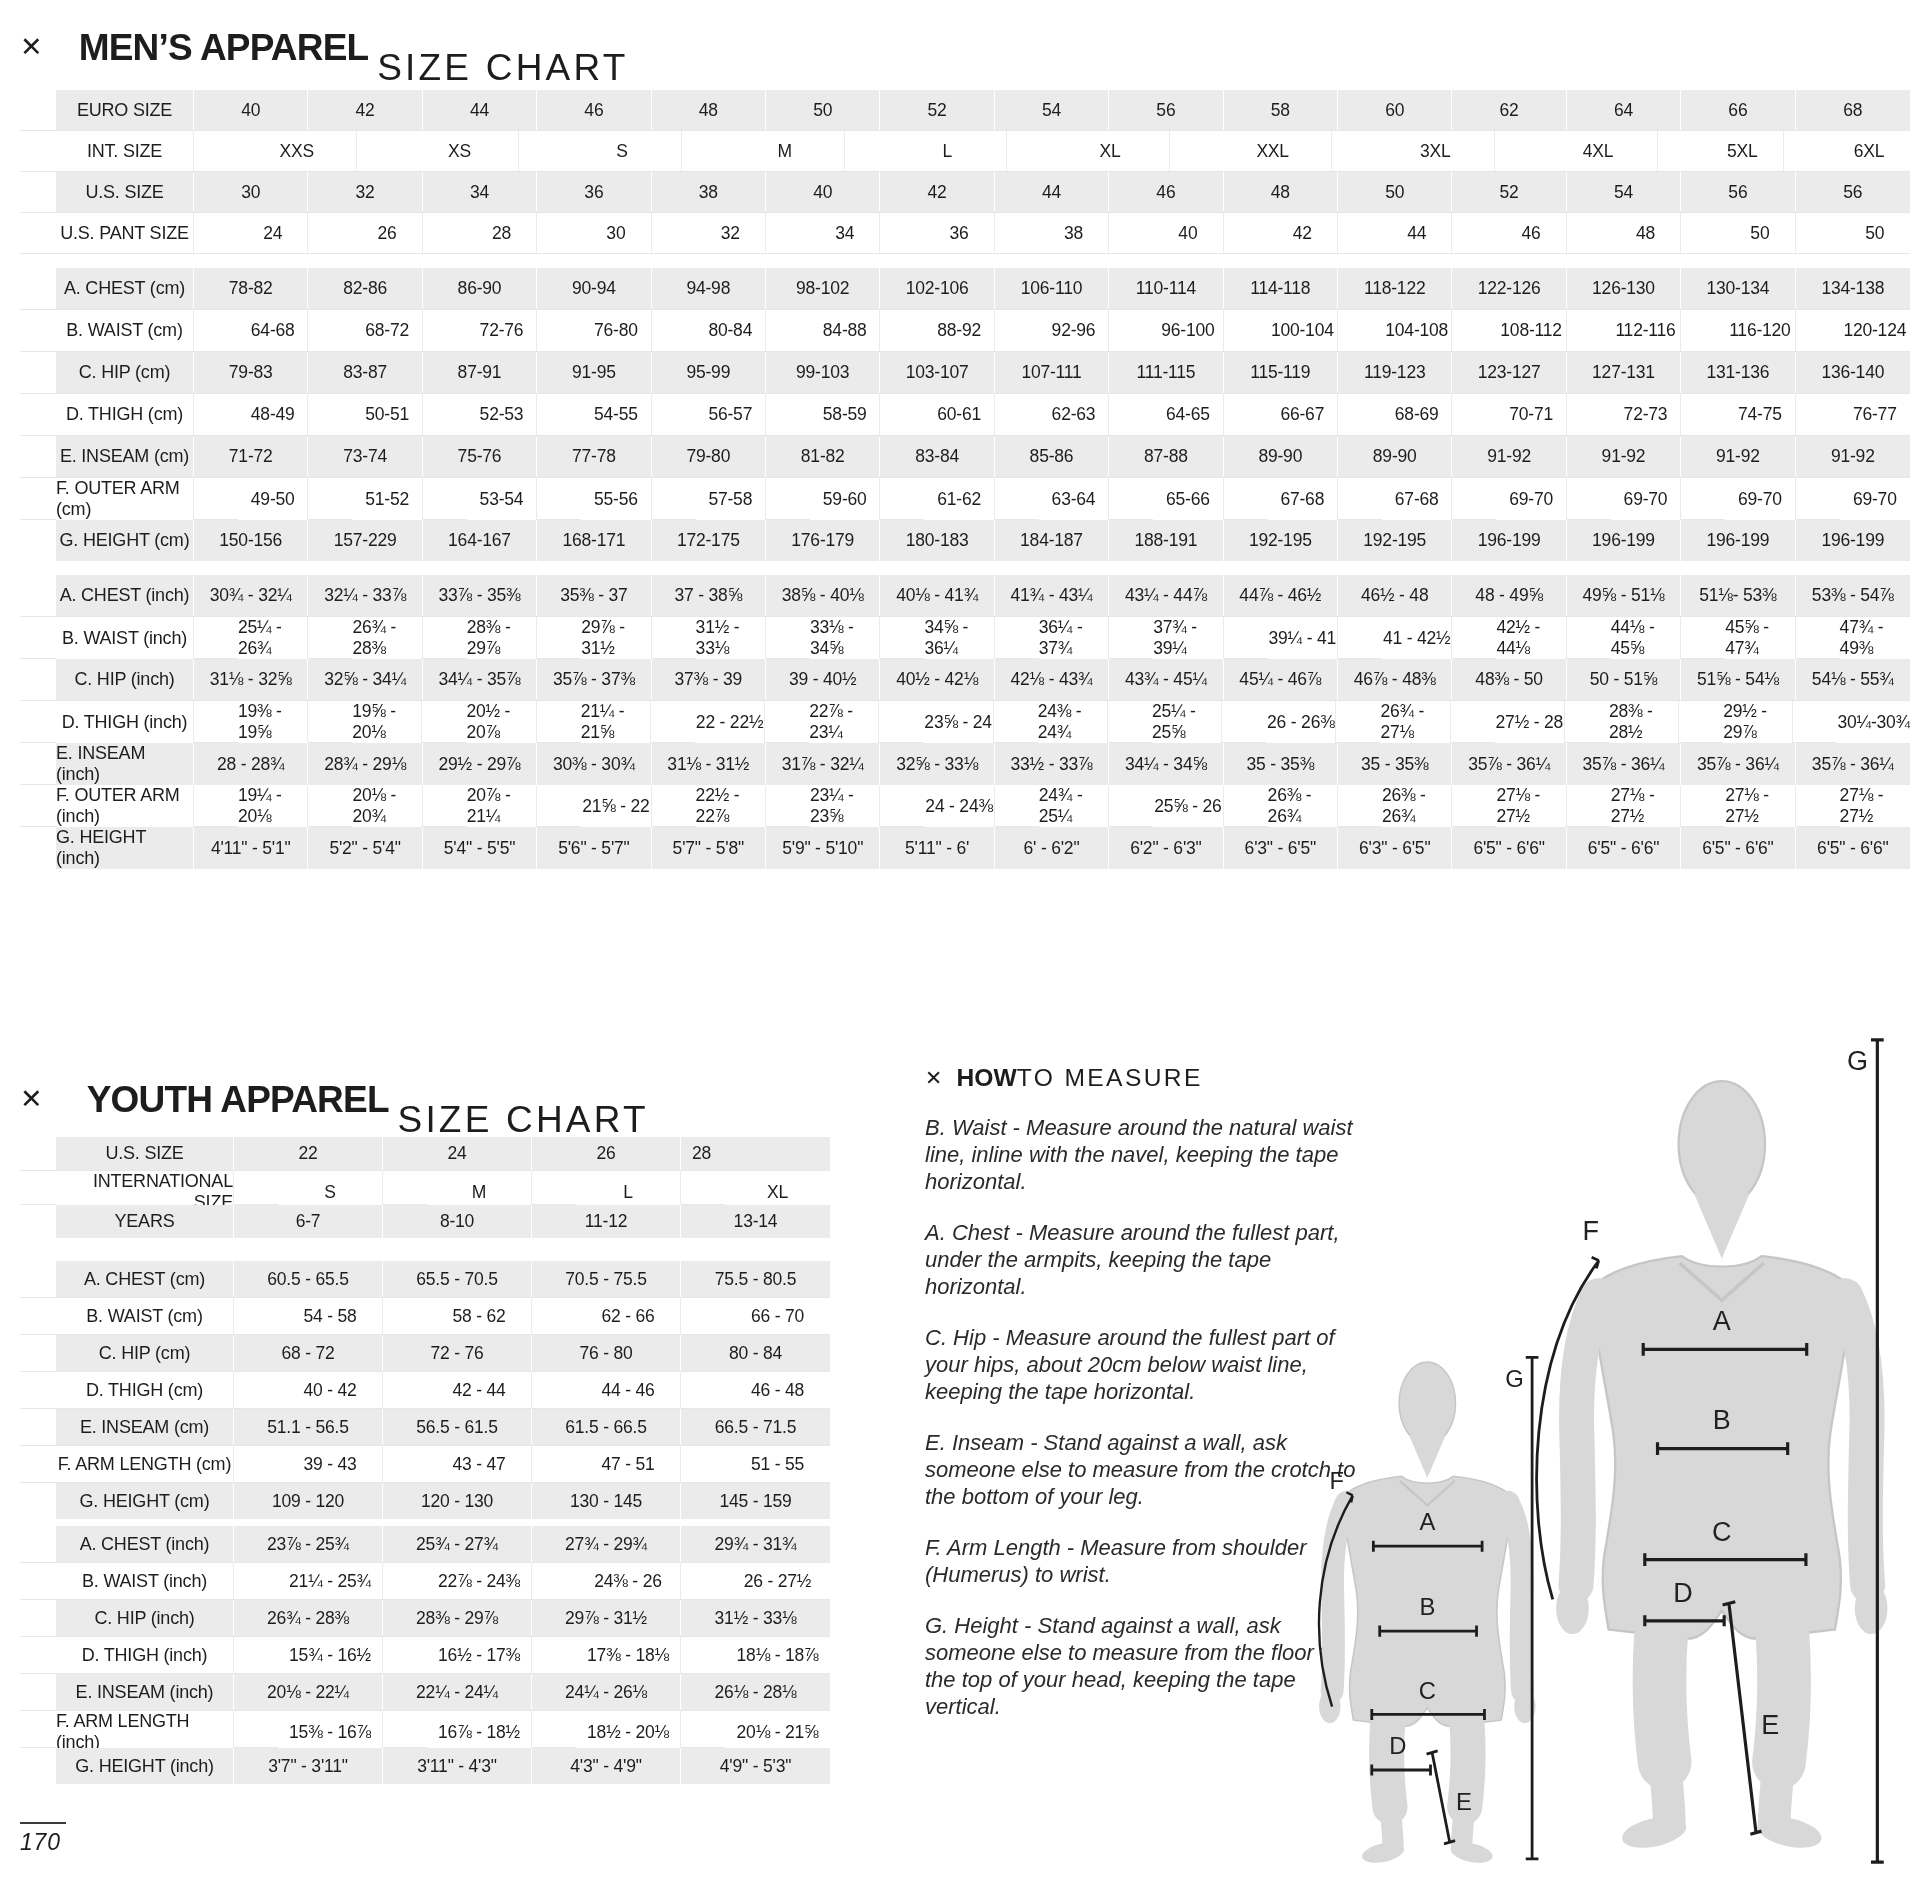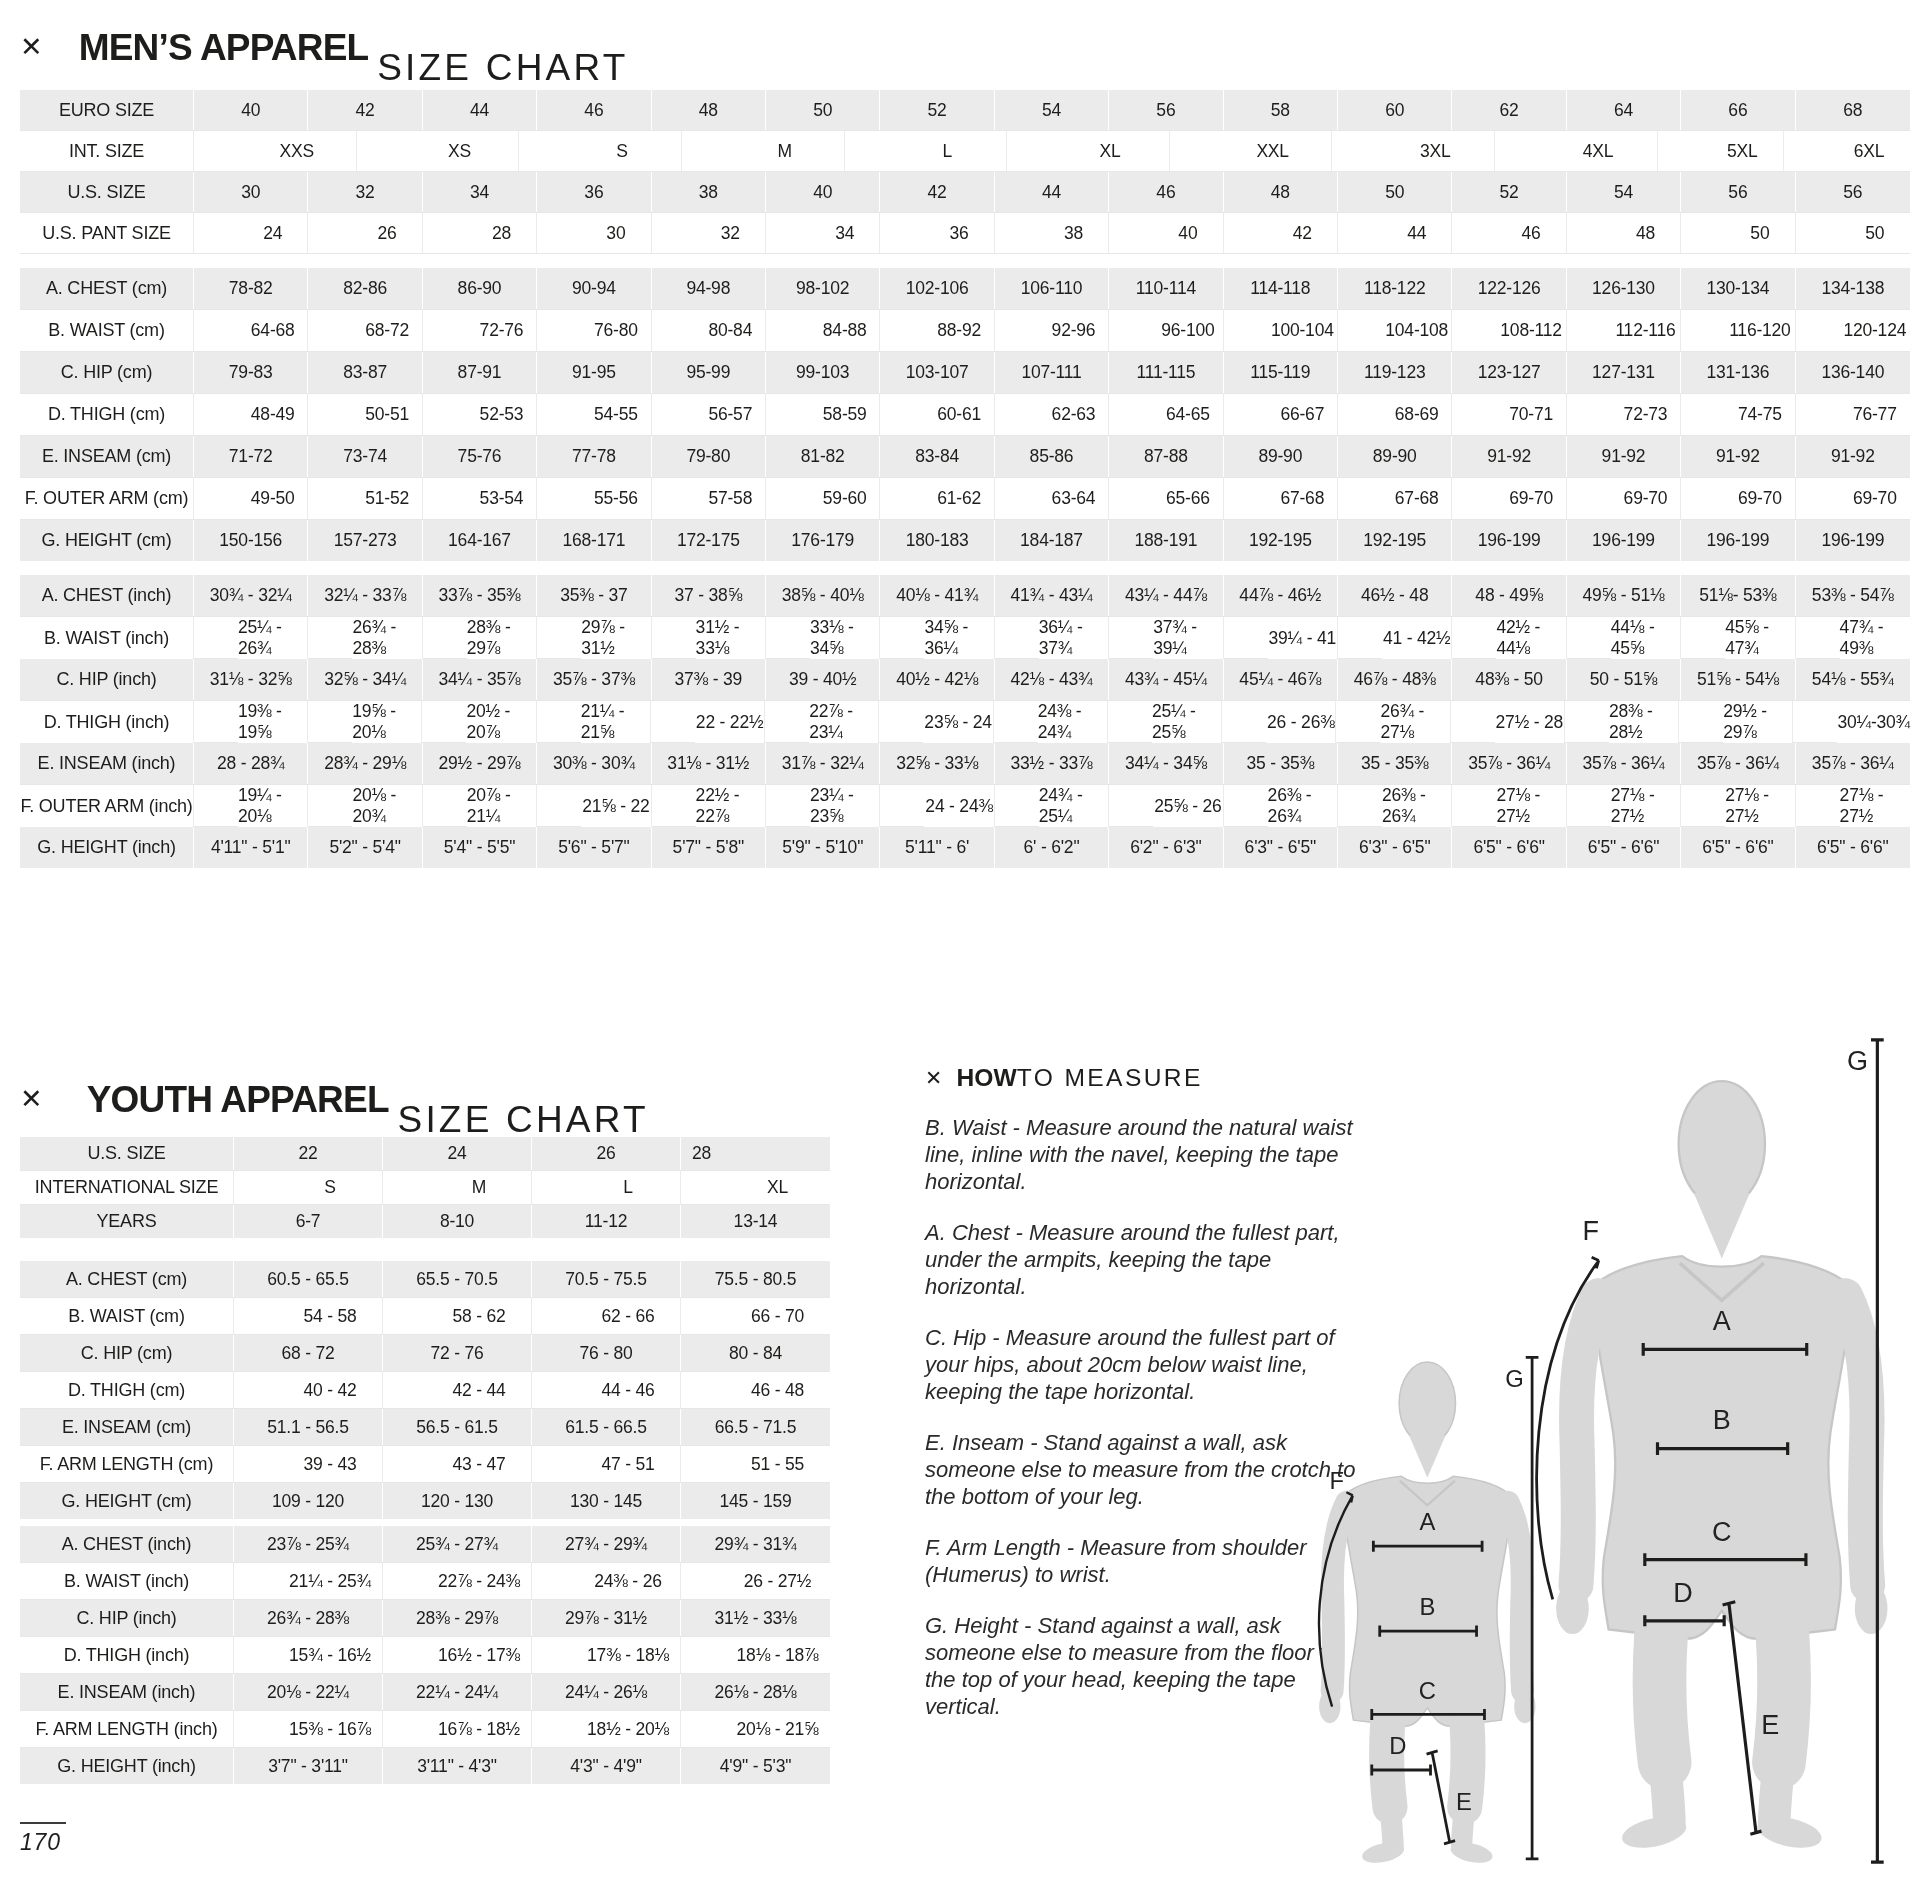--- a/index.html
+++ b/index.html
@@ -12,21 +12,21 @@
   .t-light{font-weight:300;font-size:37px;letter-spacing:3.2px;white-space:pre;margin-top:41px;}
   
   .sztable{position:absolute;}
   .trow{display:grid;}
   .cell{display:flex;align-items:center;justify-content:center;
         font-size:17.5px;letter-spacing:-0.2px;color:#1d1d1b;}
   .trow.g .cell{background:#ebebeb;border-right:1.6px solid #ffffff;}
   .trow.w .cell{background:#ffffff;border-right:1.6px solid #ebebeb;}
   .trow.w{border-top:0.8px solid #e7e7e7;border-bottom:0.8px solid #e7e7e7;gap:44px;}
   .trow .cell:last-child{border-right:none;}
-  .cell.label{font-size:18px;}
+  .cell.label{font-size:18px;margin-left:36px;}
   .cell.leftal{justify-content:flex-start;padding-left:11px;}
   
   .howto{position:absolute;left:925px;top:1064px;width:433px;}
   .howto-title{display:flex;align-items:center;margin-bottom:22px;}
   .howto-title .x-icon{font-size:20.6px;margin-right:14.3px;}
   .howto-title .hb{font-weight:800;font-size:24.6px;letter-spacing:0;}
   .howto-title .hl{font-weight:300;font-size:24.6px;letter-spacing:2.4px;white-space:pre;}
   .howto p{margin:0 0 24px 0;font-style:italic;font-size:22px;line-height:27px;color:#2a2a2a;}
   
   .fig{position:absolute;left:1286px;top:1016px;}
@@ -222,21 +222,21 @@
         <div class="cell">67-68</div>
         <div class="cell">67-68</div>
         <div class="cell">69-70</div>
         <div class="cell">69-70</div>
         <div class="cell">69-70</div>
         <div class="cell">69-70</div>
       </div>
       <div class="trow g" style="grid-template-columns: 174px repeat(15, 1fr); height: 41px;">
         <div class="cell label">G. HEIGHT (cm)</div>
         <div class="cell">150-156</div>
-        <div class="cell">157-273</div>
+        <div class="cell">157-229</div>
         <div class="cell">164-167</div>
         <div class="cell">168-171</div>
         <div class="cell">172-175</div>
         <div class="cell">176-179</div>
         <div class="cell">180-183</div>
         <div class="cell">184-187</div>
         <div class="cell">188-191</div>
         <div class="cell">192-195</div>
         <div class="cell">192-195</div>
         <div class="cell">196-199</div>

